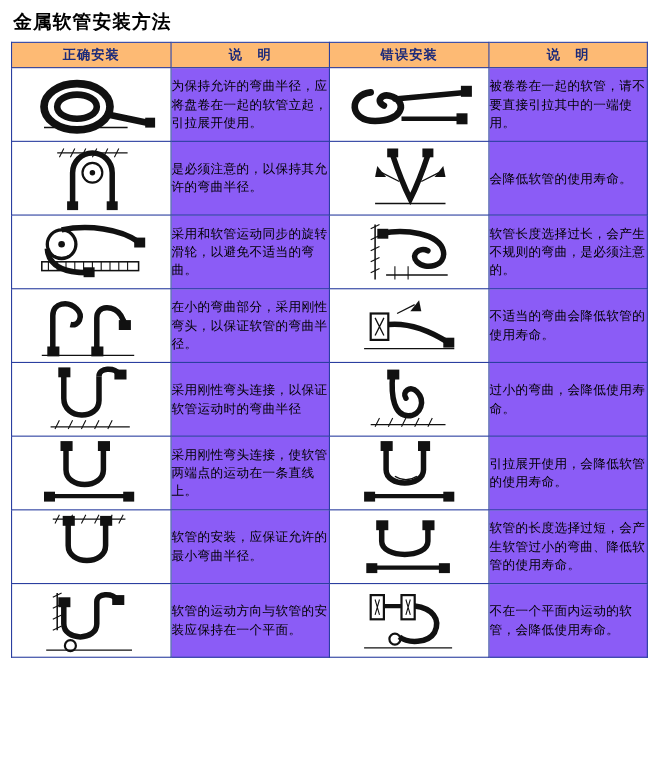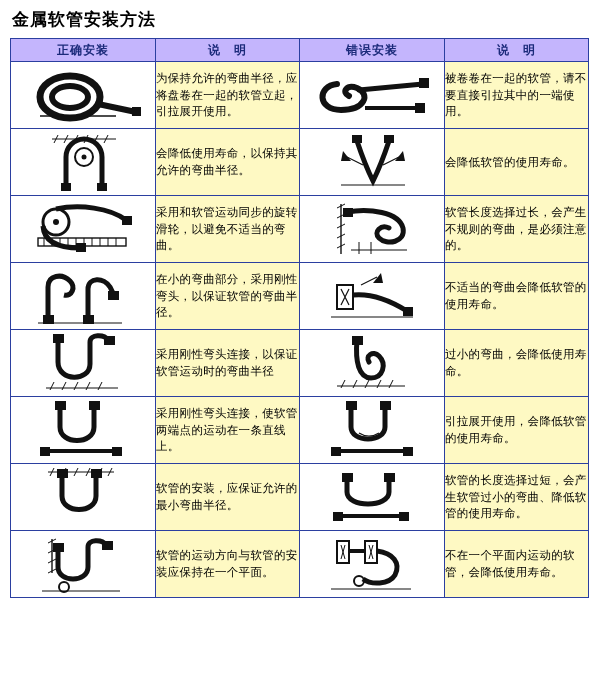--- a/index.html
+++ b/index.html
@@ -33,38 +33,38 @@
     width: 578px;
     table-layout: fixed;
     border: 1px solid #2b3fa0;
   }
   table.main td, table.main th {
     border: 1px solid #2b3fa0;
     padding: 0;
     vertical-align: middle;
   }
   thead th {
-    background: #c4b5fd;
+    background: #fdba74;
     color: #1b2a7a;
     font-size: 12px;
     font-weight: bold;
     height: 22px;
     text-align: center;
     letter-spacing: 1px;
   }
   col.img { width: 145px; }
   col.txt { width: 144px; }
 
   td.imgcell {
     background: #ffffff;
     text-align: center;
     height: 66px;
   }
   td.txtcell {
-    background: #fef9c3;
+    background: #8b5cf6;
     font-size: 11.5px;
     line-height: 1.45;
     padding: 4px 6px;
     text-align: left;
     vertical-align: middle;
     letter-spacing: 0.3px;
     margin-left: 40px;
   }
   .fig {
     display: block;
@@ -123,21 +123,21 @@
           <svg class="fig" width="130" height="62" viewBox="0 0 130 62">
             <path d="M48 56 L48 26 A18 18 0 0 1 84 26 L84 56" fill="none" stroke="#111" stroke-width="5"></path>
             <circle cx="66" cy="26" r="9" fill="none" stroke="#111" stroke-width="2"></circle>
             <circle cx="66" cy="26" r="2.5" fill="#111"></circle>
             <rect x="43" y="52" width="10" height="8" fill="#111"></rect>
             <rect x="79" y="52" width="10" height="8" fill="#111"></rect>
             <path d="M34 8 L98 8" stroke="#111" stroke-width="1.2"></path>
             <path d="M40 4 L36 12 M50 4 L46 12 M60 4 L56 12 M70 4 L66 12 M80 4 L76 12 M90 4 L86 12" stroke="#111" stroke-width="1"></path>
           </svg>
         </td>
-        <td class="txtcell">会降低使用寿命，以保持其允许的弯曲半径。</td>
+        <td class="txtcell">是必须注意的，以保持其允许的弯曲半径。</td>
         <td class="imgcell">
           <svg class="fig" width="130" height="62" viewBox="0 0 130 62">
             <path d="M50 10 C58 34 62 42 66 50 C70 42 74 34 82 10" fill="none" stroke="#111" stroke-width="5"></path>
             <rect x="45" y="4" width="10" height="8" fill="#111"></rect>
             <rect x="77" y="4" width="10" height="8" fill="#111"></rect>
             <path d="M40 26 L56 34 M92 26 L76 34" stroke="#111" stroke-width="1.2"></path>
             <path d="M36 20 L44 30 L34 30 Z" fill="#111"></path>
             <path d="M96 20 L88 30 L98 30 Z" fill="#111"></path>
             <path d="M34 54 L98 54" stroke="#111" stroke-width="1.2"></path>
           </svg>

